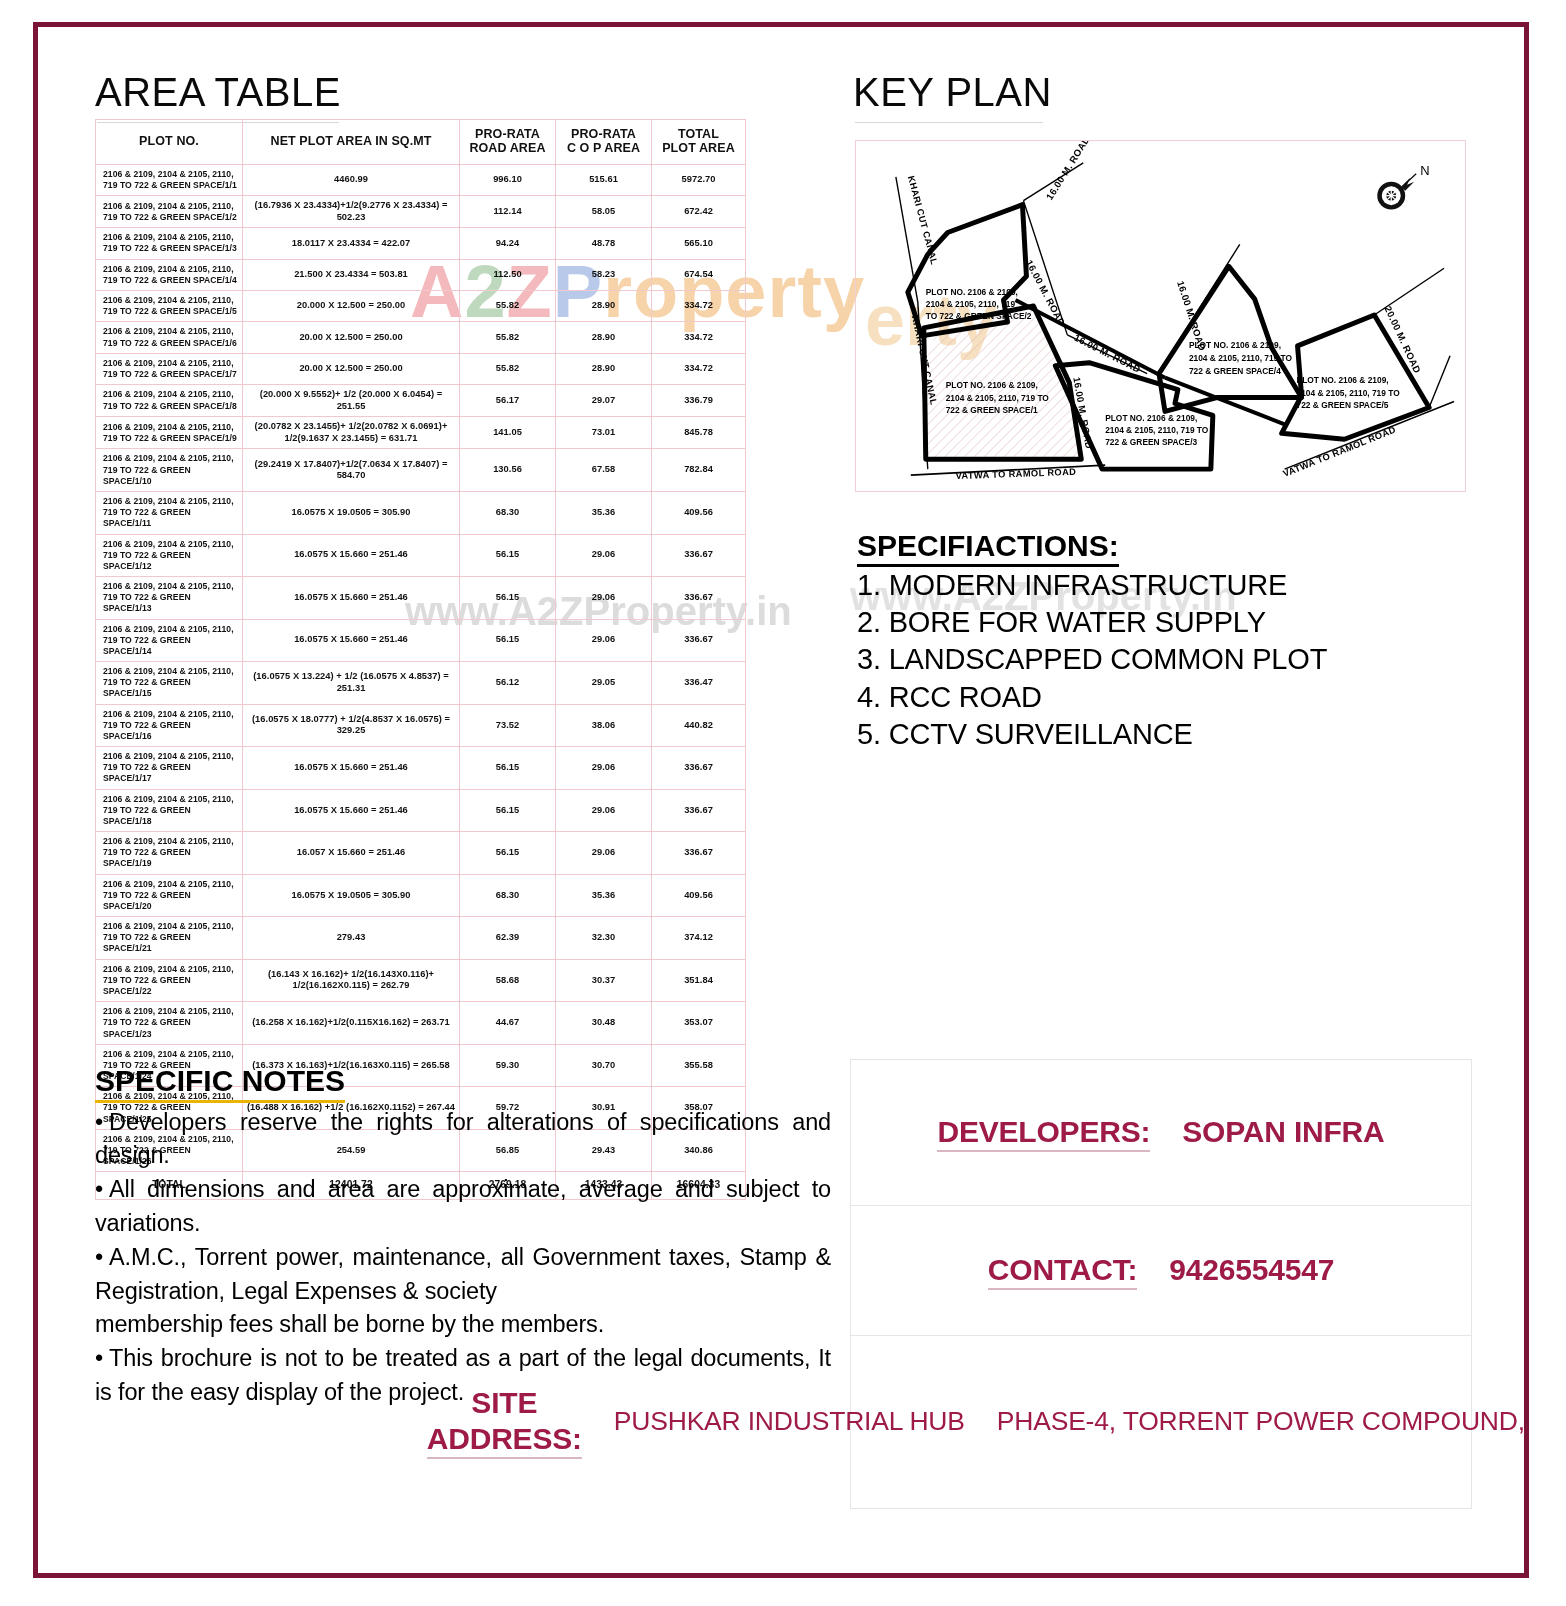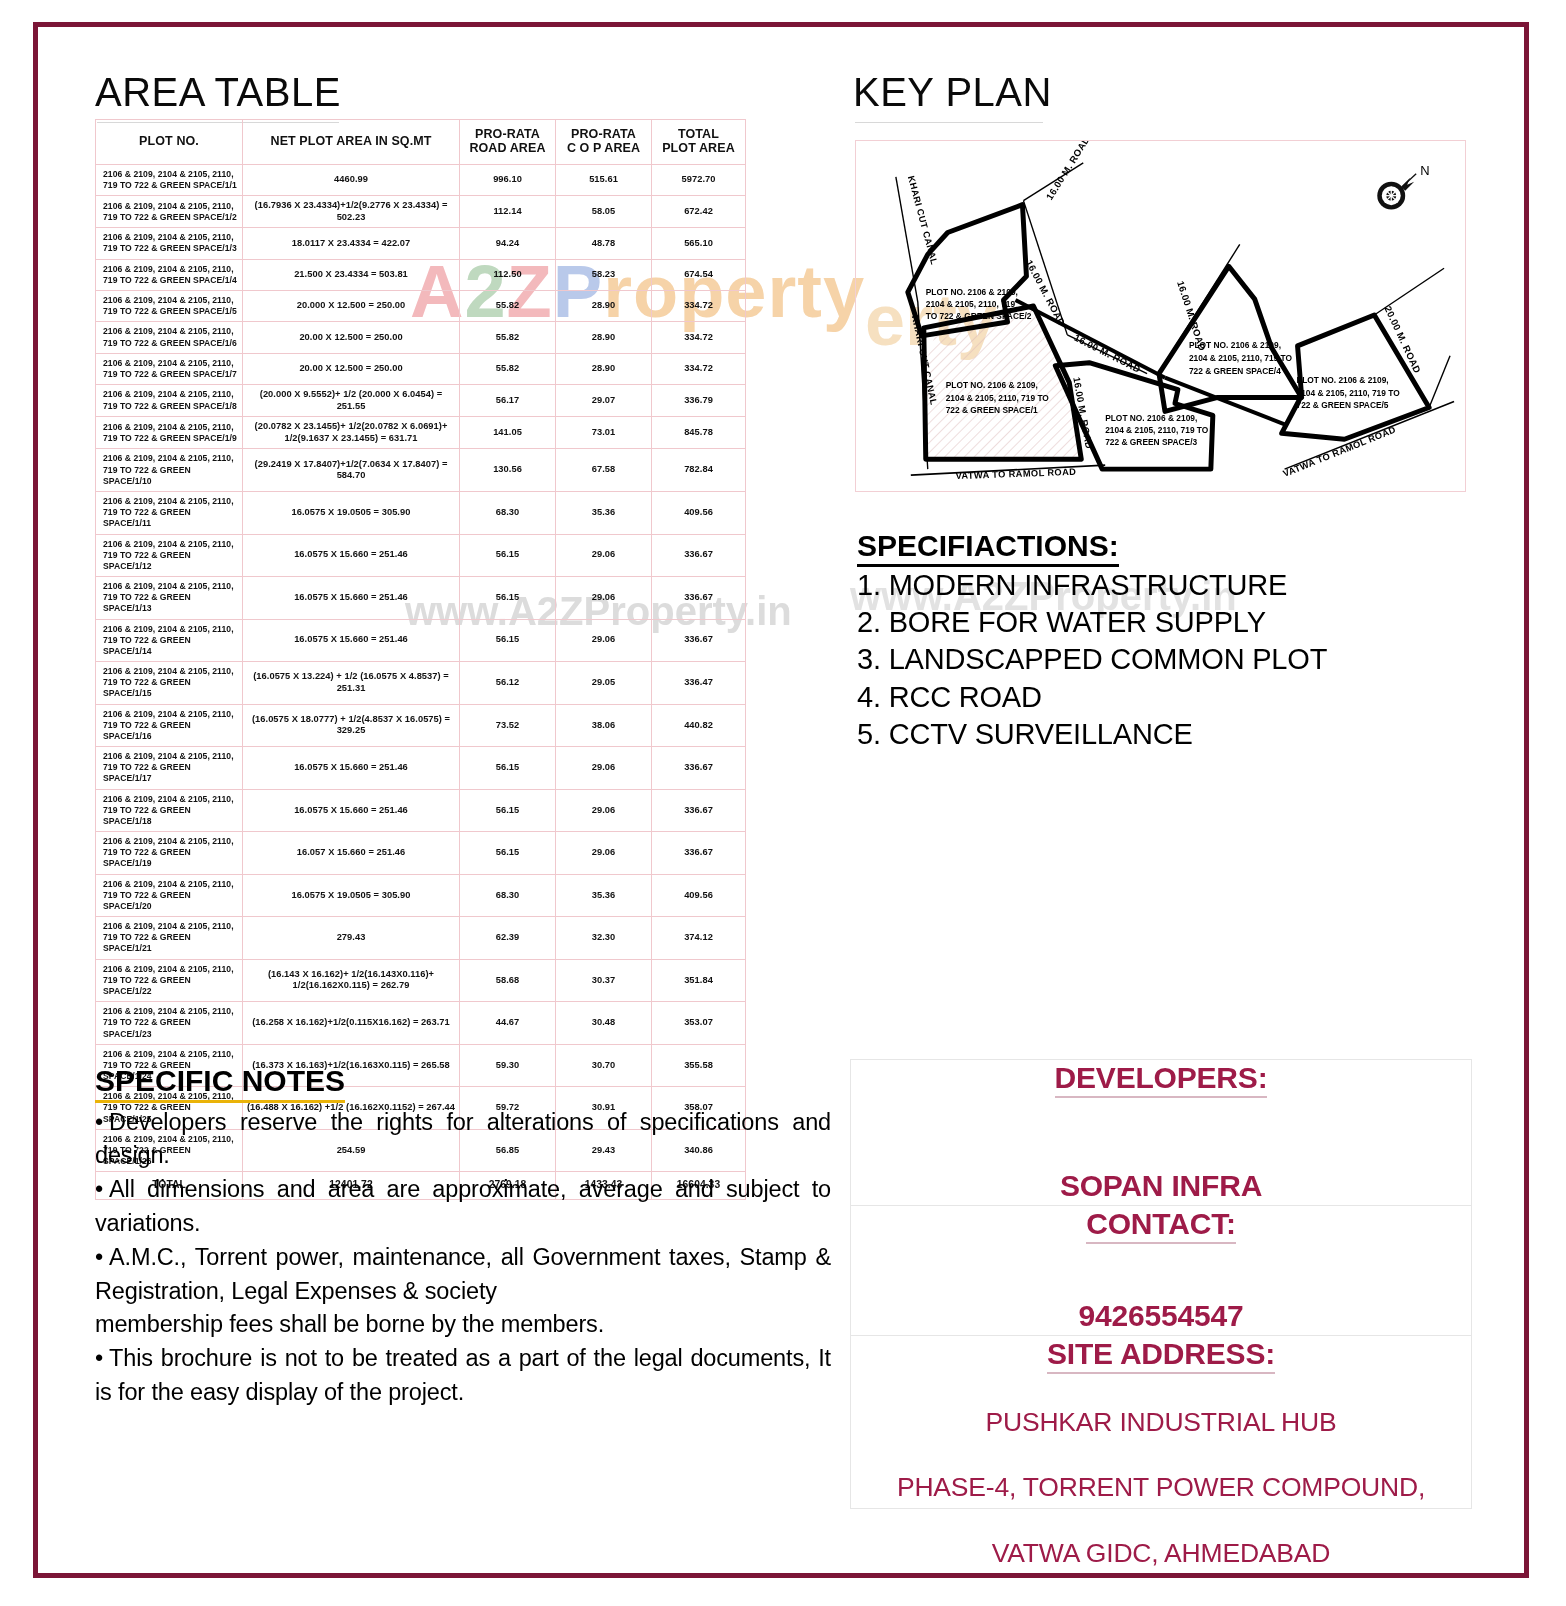--- a/index.html
+++ b/index.html
@@ -226,22 +226,21 @@
     box-sizing:border-box;
     z-index:10;
     background:#fff;
   }
   .dev-cell{
     box-sizing:border-box;
     text-align:center;
     color:#9e1b48;
     border-bottom:1px solid #e6e6e6;
     display:flex;
-    flex-direction:column;
-    justify-content:space-between;
+    justify-content:center;
     align-items:center;
     gap:32px;
   }
   .dev-cell:last-child{border-bottom:none;}
   .dev-c1{height:146px;}
   .dev-c2{height:130px;}
   .dev-c3{height:172px;}
   .dev-lab{
     font-size:30px;
     font-weight:700;

